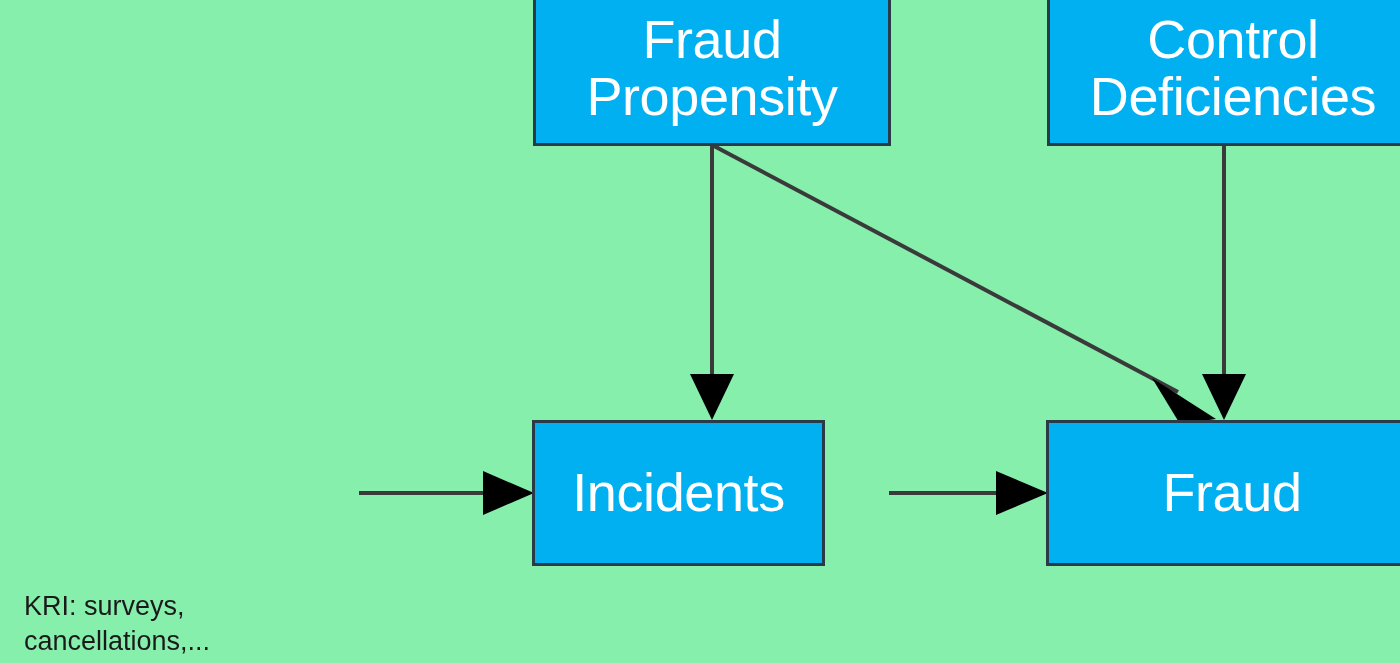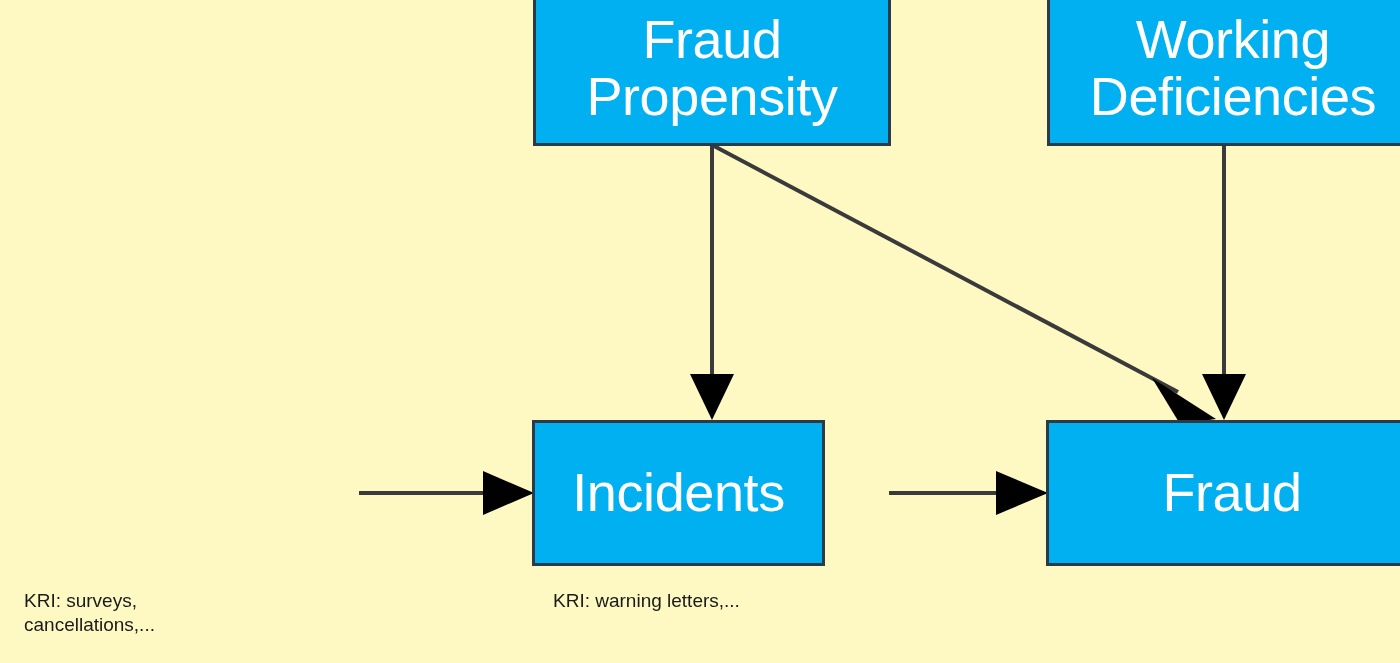--- a/index.html
+++ b/index.html
@@ -5,21 +5,21 @@
 <style>
   html, body {
     margin: 0;
     padding: 0;
     background: #ffffff;
   }
   #canvas {
     position: relative;
     width: 1400px;
     height: 663px;
-    background: #fef9c3;
+    background: #86efac;
     overflow: hidden;
     font-family: "Liberation Sans", sans-serif;
   }
   #edge-layer {
     position: absolute;
     left: 0;
     top: 0;
     width: 1400px;
     height: 663px;
     pointer-events: none;
@@ -37,21 +37,21 @@
     font-size: 54px;
     line-height: 1.06;
     font-weight: 400;
     letter-spacing: -0.4px;
     white-space: pre-line;
     z-index: 2;
   }
   .caption {
     position: absolute;
     color: #1a1a1a;
-    font-size: 19px;
+    font-size: 27px;
     line-height: 1.28;
     white-space: pre-line;
     text-align: left;
     z-index: 3;
   }
   
   #node-fraud-propensity   { left: 533px; top: -10px; width: 358px; height: 156px; }
   #node-control-deficiencies { left: 1047px; top: -10px; width: 372px; height: 156px; }
   #node-working-atmosphere { left: 2px;   top: 420px; width: 357px; height: 146px; }
   #node-incidents          { left: 532px; top: 420px; width: 293px; height: 146px; }
@@ -92,31 +92,30 @@
       <polygon points="1202,374 1246,374 1224,420" fill="#000000"></polygon>
     </g>
   </svg>
 
   <div class="node" id="node-fraud-propensity">
     <span>Fraud
 Propensity</span>
   </div>
 
   <div class="node" id="node-control-deficiencies">
-    <span>Working
+    <span>Control
 Deficiencies</span>
   </div>
 
 
   <div class="node" id="node-incidents">
     <span>Incidents</span>
   </div>
 
   <div class="node" id="node-fraud">
     <span>Fraud</span>
   </div>
 
   <div class="caption" id="caption-working-atmosphere">KRI: surveys,
 cancellations,...</div>
 
-  <div class="caption" id="caption-incidents">KRI: warning letters,...</div>
 
 </div>
 
 </body></html>

